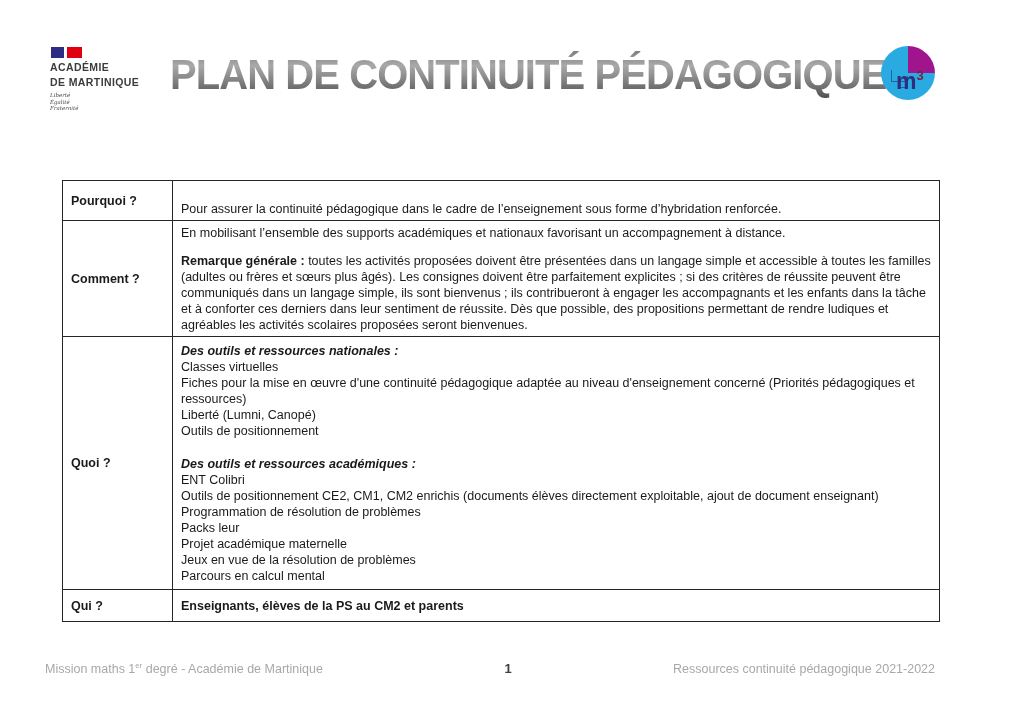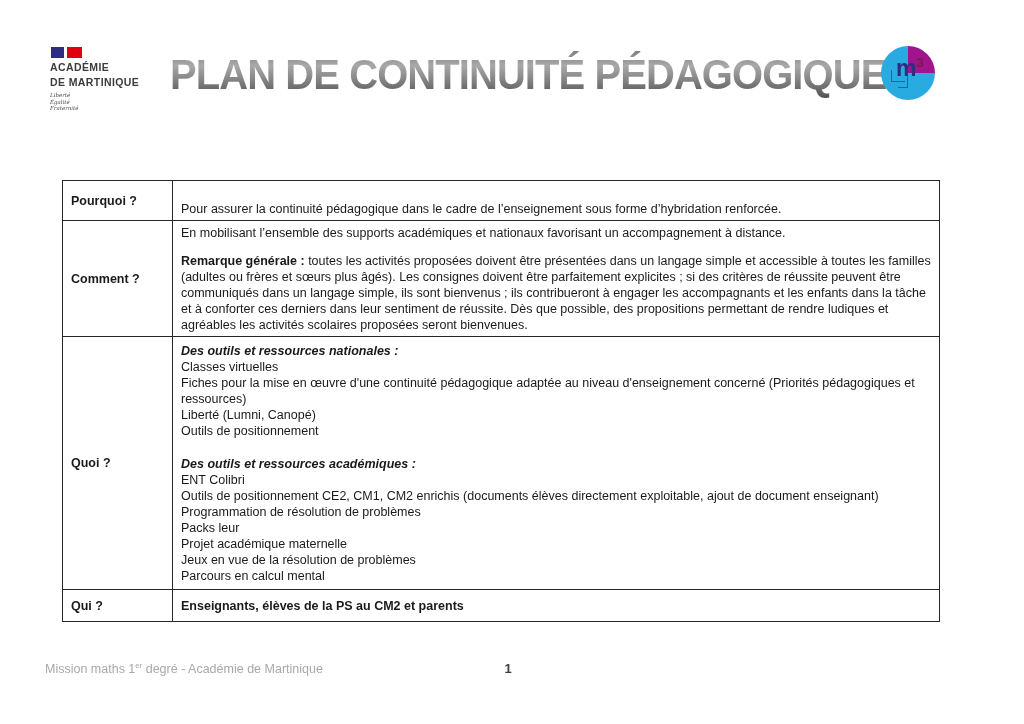--- a/index.html
+++ b/index.html
@@ -34,21 +34,21 @@
     background:conic-gradient(#a0148e 0deg 90deg, #29abe2 90deg 360deg);
   }
   .m3-axes {
     position:absolute; left:10px; top:24px; width:14px; height:12px;
     border-left:1px solid #1567a8; border-bottom:1px solid #1567a8;
   }
   .m3-axes2 {
     position:absolute; left:17px; top:30px; width:10px; height:12px;
     border-right:1px solid #1567a8; border-bottom:1px solid #1567a8;
   }
-  .m3-text { position:absolute; left:15px; top:11px; font-weight:bold; font-size:23px; color:#2e2d7e; line-height:23px; }
+  .m3-text { position:absolute; left:15px; top:24px; font-weight:bold; font-size:23px; color:#2e2d7e; line-height:23px; }
   .m3-text .exp { vertical-align:super; font-size:13px; line-height:0; color:#7c1a3f; }
 
   
   table.mission {
     position:absolute; left:62px; top:180px; width:878px;
     border-collapse:collapse; table-layout:fixed;
   }
   table.mission col.c1 { width:110px; }
   table.mission td {
     border:1.5px solid #262626; vertical-align:middle;
@@ -139,14 +139,15 @@
     </tr>
     <tr style="height:32px;">
       <td class="rowlabel">Qui ?</td>
       <td class="qui-cell">Enseignants, élèves de la PS au CM2 et parents</td>
     </tr>
   </tbody>
     </table>
 
   <div class="footer-left"><span>Mission maths 1</span><span class="sup">er</span><span> degré - Académie de Martinique</span></div>
   <div class="footer-page">1</div>
+  <div class="footer-right">Ressources continuité pédagogique 2021-2022</div>
 
 </div>
 
 </body></html>

